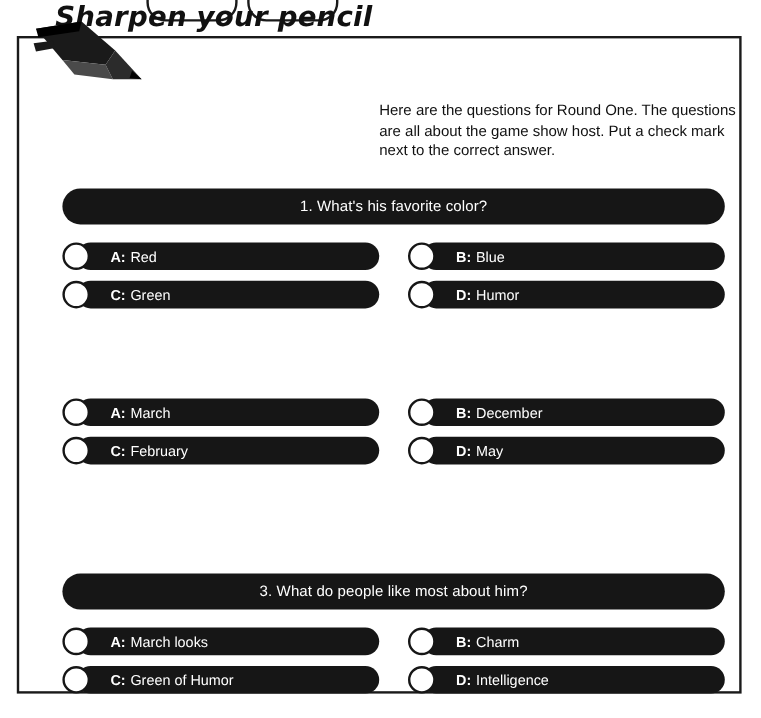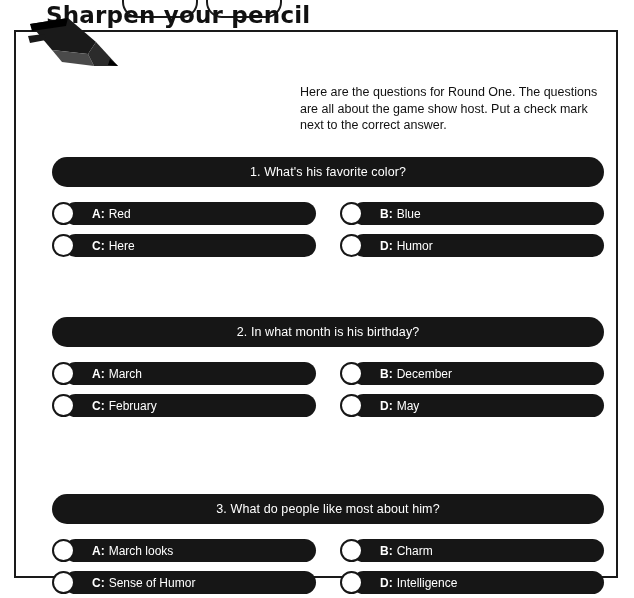--- a/index.html
+++ b/index.html
@@ -39,20 +39,21 @@
     z-index: 2;
   }
 
   #sharpen-title {
     position: absolute;
     left: 46px;
     top: 2px;
     z-index: 4;
     font-family: "DejaVu Sans", sans-serif;
     font-weight: bold;
+    font-style: italic;
     font-size: 23px;
     letter-spacing: 0.2px;
     white-space: nowrap;
     color: #111111;
   }
 
   
   .top-tab {
     position: absolute;
     top: -16px;
@@ -72,37 +73,37 @@
     left: 22px;
     top: 16px;
     width: 108px;
     height: 62px;
     z-index: 5;
   }
 
   
   #intro-text {
     position: absolute;
-    left: 284px;
+    left: 300px;
     top: 52px;
     width: 306px;
     font-size: 12.5px;
     line-height: 16.5px;
     color: #111111;
   }
 
   
   .question-block {
     position: absolute;
     left: 36px;
     width: 564px;
   }
   #question-block-0 { top: 125px; }
   #question-block-1 { top: 285px; }
-  #question-block-2 { top: 446px; margin-top: 16px; }
+  #question-block-2 { top: 446px; }
 
   .question-banner {
     width: 552px;
     height: 30px;
     background: #161616;
     border-radius: 15px;
     color: #ffffff;
     font-size: 12.5px;
     display: flex;
     align-items: center;
@@ -184,36 +185,35 @@
       <div class="answer-row">
         <div class="answer-pill">
           <span class="answer-letter">B:</span>
           <span>Blue</span>
         </div>
         <div class="answer-checkbox"></div>
       </div>
       <div class="answer-row">
         <div class="answer-pill">
           <span class="answer-letter">C:</span>
-          <span>Here</span>
+          <span>Green</span>
         </div>
         <div class="answer-checkbox"></div>
       </div>
       <div class="answer-row">
         <div class="answer-pill">
           <span class="answer-letter">D:</span>
           <span>Humor</span>
         </div>
         <div class="answer-checkbox"></div>
       </div>
     </div>
   </div>
 
   <div class="question-block" id="question-block-1">
-    <div class="question-banner">2. In what month is his birthday?</div>
     <div class="answer-grid">
       <div class="answer-row">
         <div class="answer-pill">
           <span class="answer-letter">A:</span>
           <span>March</span>
         </div>
         <div class="answer-checkbox"></div>
       </div>
       <div class="answer-row">
         <div class="answer-pill">
@@ -252,21 +252,21 @@
       <div class="answer-row">
         <div class="answer-pill">
           <span class="answer-letter">B:</span>
           <span>Charm</span>
         </div>
         <div class="answer-checkbox"></div>
       </div>
       <div class="answer-row">
         <div class="answer-pill">
           <span class="answer-letter">C:</span>
-          <span>Sense of Humor</span>
+          <span>Green of Humor</span>
         </div>
         <div class="answer-checkbox"></div>
       </div>
       <div class="answer-row">
         <div class="answer-pill">
           <span class="answer-letter">D:</span>
           <span>Intelligence</span>
         </div>
         <div class="answer-checkbox"></div>
       </div>

